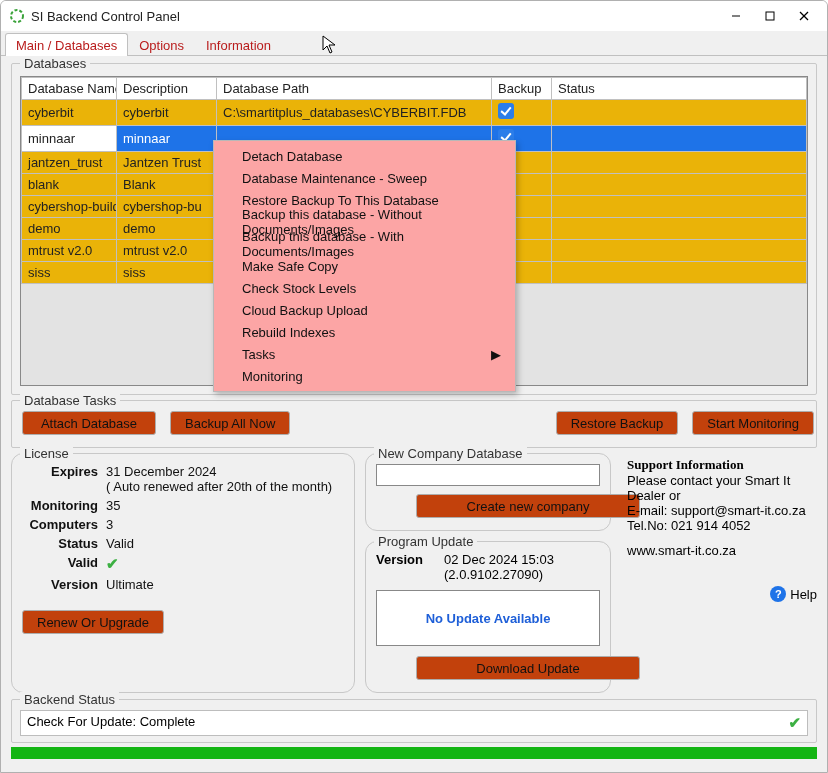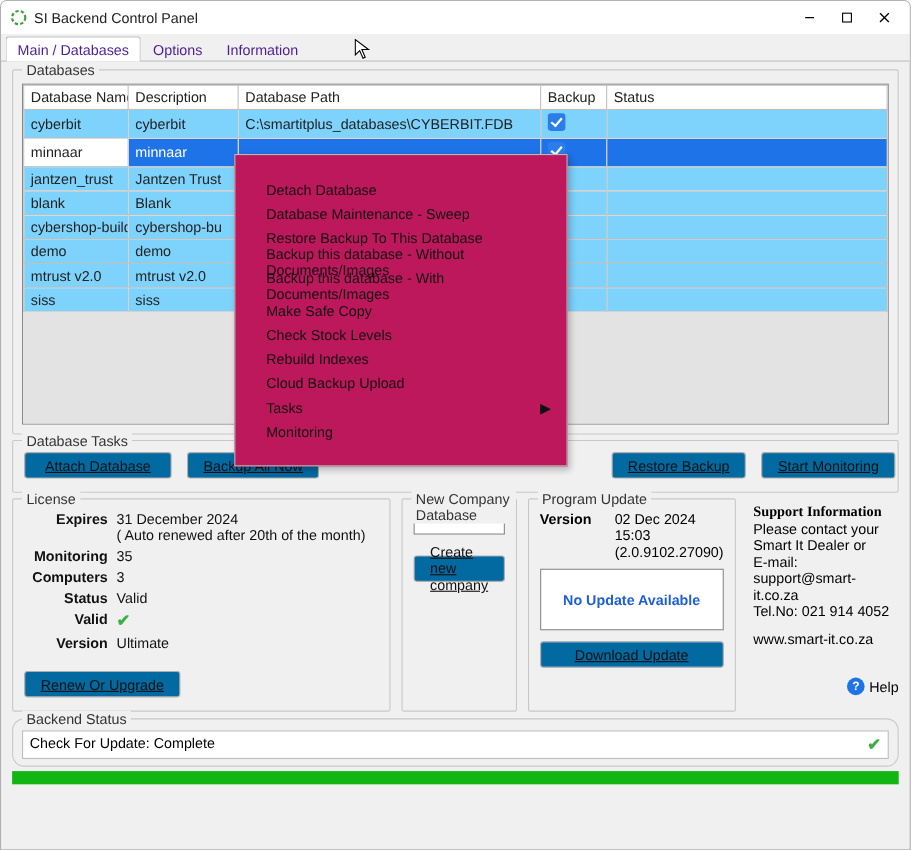--- a/index.html
+++ b/index.html
@@ -9,78 +9,78 @@
 
 .title-bar { display: flex; align-items: center; height: 30px; background: #fff; padding: 0 6px 0 8px; }
 .title-bar .app-icon { width: 16px; height: 16px; margin-right: 6px; }
 .title-bar .title { color: #222; }
 .title-bar .spacer { flex: 1; }
 .title-bar .win-btn { width: 34px; height: 26px; display: flex; align-items: center; justify-content: center; color: #222; }
 .title-bar .win-btn svg { width: 10px; height: 10px; }
 
 
 .tab-strip { display: flex; align-items: flex-end; height: 25px; background: #f0f0f0; border-bottom: 1px solid #c0c0c0; padding-left: 4px; gap: 0; }
-.tab { padding: 4px 10px 3px 10px; border: 1px solid transparent; border-bottom: none; color: #4c1d95; position: relative; top: 1px; }
+.tab { padding: 4px 10px 3px 10px; border: 1px solid transparent; border-bottom: none; color: #b91c1c; position: relative; top: 1px; }
 .tab.active { background: #fff; border-color: #c0c0c0; border-top-left-radius: 3px; border-top-right-radius: 3px; }
 
 
 .group { border: 1px solid #c8c8c8; border-radius: 2px; margin: 5px 10px; padding: 10px 10px 10px 10px; position: relative; background: #f0f0f0; }
 .group-label { position: absolute; top: -8px; left: 8px; background: #f0f0f0; padding: 0 4px; color: #333; }
 
 
 .db-group { margin-top: 7px; padding: 8px; padding-top: 12px; }
 .db-table-wrap { border: 1px solid #888; background: #fff; height: 310px; overflow: hidden; }
 table.db { border-collapse: collapse; width: 100%; table-layout: fixed; }
-table.db th, table.db td { border: 1px solid #c0c0c0; padding: 3px 6px; text-align: left; font-weight: normal; color: #222; background: #7dd3fc; overflow: hidden; white-space: nowrap; }
+table.db th, table.db td { border: 1px solid #c0c0c0; padding: 3px 6px; text-align: left; font-weight: normal; color: #222; background: #eab308; overflow: hidden; white-space: nowrap; }
 table.db th { background: #fff; }
 table.db tr.selected td { background: #1e73e8; color: #fff; margin-left: 40px; }
 table.db tr.selected td:nth-child(1) { background: #fff; color: #222; }
 table.db col.c-name { width: 95px; }
 table.db col.c-desc { width: 100px; }
 table.db col.c-path { width: auto; }
 table.db col.c-backup { width: 60px; }
 table.db col.c-status { width: 255px; }
 .db-empty-area { background: #e3e3e3; height: 120px; }
 .chk { display: inline-block; width: 16px; height: 16px; border-radius: 3px; background: #2b7de9; position: relative; margin: auto; }
 .chk::after { content: ""; position: absolute; left: 3px; top: 4px; width: 8px; height: 4px; border-left: 2px solid #fff; border-bottom: 2px solid #fff; transform: rotate(-50deg); }
 td.center { text-align: center; }
 
 
-.context-menu { position: absolute; left: 212px; top: 139px; width: 303px; background: #be185d; border: 1px solid #b8b8b8; box-shadow: 2px 3px 6px rgba(0,0,0,.25); padding: 20px 0; z-index: 50; }
+.context-menu { position: absolute; left: 212px; top: 139px; width: 303px; background: #fca5a5; border: 1px solid #b8b8b8; box-shadow: 2px 3px 6px rgba(0,0,0,.25); padding: 4px 0; z-index: 50; }
 .context-menu .item { display: flex; align-items: center; padding: 3px 14px 3px 28px; color: #111; height: 22px; }
 .context-menu .arrow { margin-left: auto; }
 
 
 .cursor { position: absolute; left: 321px; top: 34px; z-index: 100; }
 
 
 .tasks-group { padding: 10px 2px 12px 10px; }
-.btn { display: inline-flex; align-items: center; justify-content: center; height: 24px; padding: 0 14px; background: #0369a1; border: 1px solid #adadad; border-radius: 3px; color: #111; cursor: default; text-decoration: underline; }
+.btn { display: inline-flex; align-items: center; justify-content: center; height: 24px; padding: 0 14px; background: #c2410c; border: 1px solid #adadad; border-radius: 3px; color: #111; cursor: default; }
 .btn-wide { width: 134px; }
 .tasks-row { display: flex; gap: 14px; align-items: center; }
 .tasks-row .spacer { flex: 1; }
 
 
 .lower { display: flex; gap: 10px; padding: 0 10px; }
 .lower .col { position: relative; }
 .lower .license { flex: 0 0 344px; }
-.lower .mid { flex: 0 0 246px; display: flex; flex-direction: row; gap: 10px; }
+.lower .mid { flex: 0 0 246px; display: flex; flex-direction: column; gap: 10px; }
 .lower .support { flex: 1; }
-.panel { border: 1px solid #c8c8c8; border-radius: 2px; padding: 10px 10px 12px 10px; position: relative; background: #f0f0f0; }
+.panel { border: 1px solid #c8c8c8; border-radius: 12px; padding: 10px 10px 12px 10px; position: relative; background: #f0f0f0; }
 .panel-label { position: absolute; top: -8px; left: 8px; background: #f0f0f0; padding: 0 4px; color: #333; }
 
 .kv { display: grid; grid-template-columns: 76px 1fr; row-gap: 4px; column-gap: 8px; }
 .kv .k { text-align: right; font-weight: 700; color: #111; }
 .kv .v { color: #111; }
 .valid-icon { color: #3cb043; font-size: 15px; font-weight: bold; }
 
 .renew-row { margin-top: 18px; }
 
 .mid .new-db input[type=text] { width: 100%; height: 22px; border: 1px solid #888; background: #fff; padding: 2px 4px; margin-bottom: 8px; }
-.mid .btn-full { width: 100%; }
+.mid .btn-full { width: 100%; margin-left: 40px; }
 
 .prog-ver { display: grid; grid-template-columns: 62px 1fr; column-gap: 6px; }
 .prog-ver .k { font-weight: 700; }
 .update-box { border: 1px solid #888; background: #fff; height: 56px; display: flex; align-items: center; justify-content: center; color: #1e5fd8; font-weight: 700; margin: 8px 0 10px 0; }
 
 .support b { font-weight: 700; font-family: Liberation Serif, serif; }
 .help-row { display: flex; justify-content: flex-end; align-items: center; gap: 4px; margin-top: 28px; }
 .help-icon { width: 16px; height: 16px; border-radius: 50%; background: #1e73e8; color: #fff; display: inline-flex; align-items: center; justify-content: center; font-weight: 700; font-size: 11px; }
 
 
@@ -227,24 +227,24 @@
     <div class="item">
       <span>Backup this database - With Documents/Images</span>
     </div>
     <div class="item">
       <span>Make Safe Copy</span>
     </div>
     <div class="item">
       <span>Check Stock Levels</span>
     </div>
     <div class="item">
+      <span>Cloud Backup Upload</span>
+    </div>
+    <div class="item">
       <span>Rebuild Indexes</span>
-    </div>
-    <div class="item">
-      <span>Cloud Backup Upload</span>
     </div>
     <div class="item">
       <span>Tasks</span>
       <span class="arrow">▶</span>
     </div>
     <div class="item">
       <span>Monitoring</span>
     </div>
   </div>
 
@@ -317,20 +317,20 @@
       <div style="height:10px"></div>
       <div>www.smart-it.co.za</div>
     </div>
     <div class="help-row">
       <span class="help-icon">?</span>
       <span>Help</span>
     </div>
   </div>
 </div>
 
-<div class="group status-group" style="padding:10px 8px 6px 8px;border-radius:11px;">
+<div class="group status-group" style="padding:10px 8px 6px 8px;">
   <span class="group-label">Backend Status</span>
   <div class="status-text">
     <span>Check For Update: Complete</span>
     <span class="status-check">✔</span>
   </div>
 </div>
 <div class="progress"></div>
 
 </body></html>

